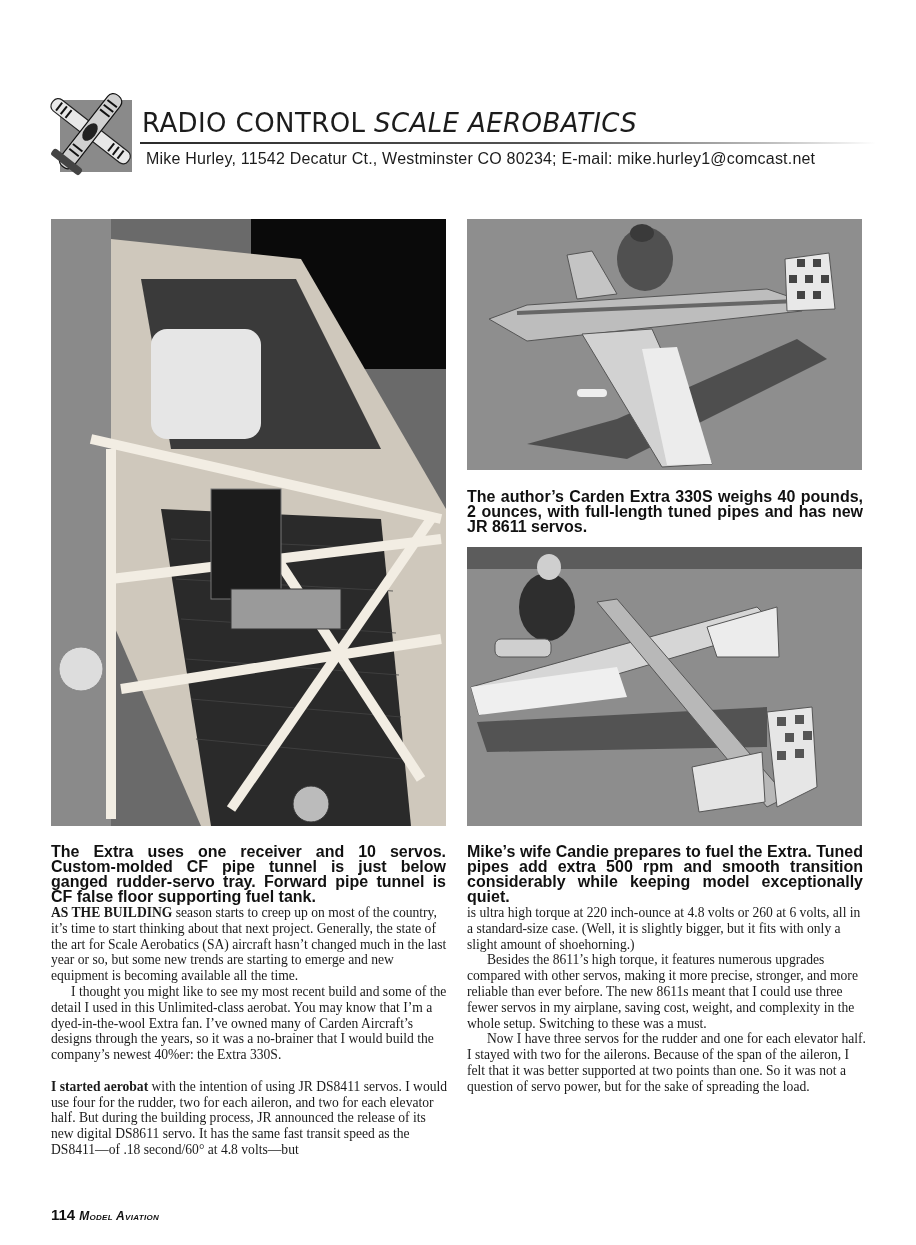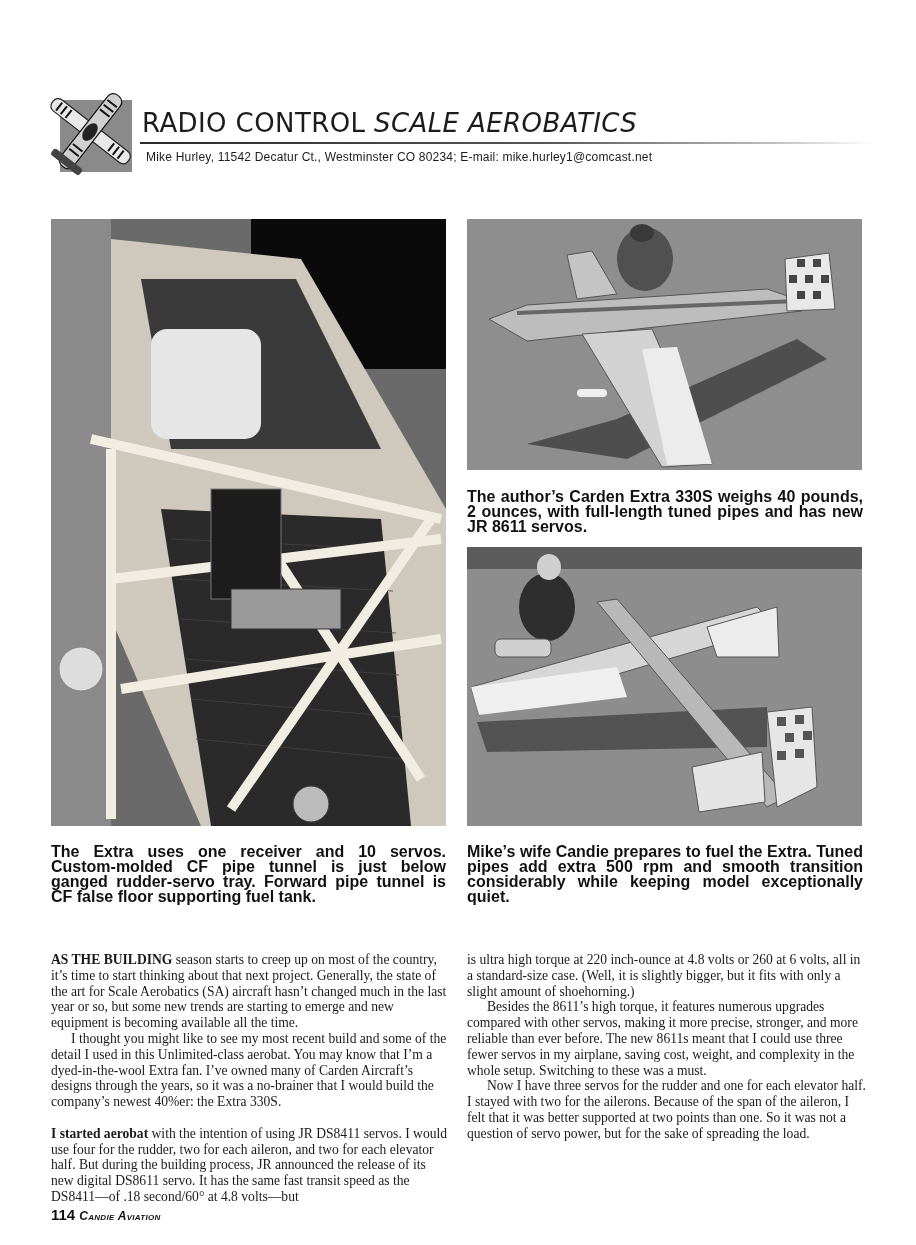--- a/index.html
+++ b/index.html
@@ -4,37 +4,37 @@
   <style>
     html, body { margin: 0; padding: 0; background: #ffffff; }
     body { width: 916px; height: 1245px; position: relative; overflow: hidden; font-family: "Liberation Serif", serif; color: #1a1a1a; }
 
     
     .logo { position: absolute; left: 36px; top: 82px; width: 108px; height: 98px; }
     .logo .sq { position: absolute; left: 24px; top: 18px; width: 72px; height: 72px; background: #8a8a8a; }
     .dept-title { position: absolute; left: 142px; top: 108px; font-family: "DejaVu Sans", sans-serif; font-size: 26px; letter-spacing: 0.4px; color: #1c1c1c; white-space: nowrap; }
     .dept-title i { font-style: italic; }
     .rule { position: absolute; left: 140px; top: 142px; width: 736px; height: 2px; background: linear-gradient(to right, #2a2a2a 0%, #555 55%, #bbb 85%, #fff 100%); }
-    .author { position: absolute; left: 146px; top: 150px; font-family: "Liberation Sans", sans-serif; font-size: 12px; color: #1c1c1c; white-space: nowrap; letter-spacing: 0.2px; }
+    .author { position: absolute; left: 146px; top: 150px; font-family: "Liberation Sans", sans-serif; font-size: 16px; color: #1c1c1c; white-space: nowrap; letter-spacing: 0.2px; }
 
     
     .photo { position: absolute; overflow: hidden; }
     .photo svg { display: block; width: 100%; height: 100%; }
     .p-left { left: 51px; top: 219px; width: 395px; height: 607px; background: #5a5a5a; }
     .p-tr { left: 467px; top: 219px; width: 395px; height: 251px; background: #8a8a8a; }
     .p-br { left: 467px; top: 547px; width: 395px; height: 279px; background: #8d8d8d; }
 
     
     .caption { position: absolute; font-family: "Liberation Sans", sans-serif; font-weight: bold; font-size: 16px; line-height: 15px; color: #111; text-align: justify; }
     .cap-tr { left: 467px; top: 489px; width: 396px; }
     .cap-left { left: 51px; top: 844px; width: 395px; }
     .cap-br { left: 467px; top: 844px; width: 396px; }
 
     
-    .col { position: absolute; top: 905px; width: 400px; font-family: "Liberation Serif", serif; font-size: 13.6px; line-height: 15.8px; color: #1a1a1a; margin-top: 47px; }
+    .col { position: absolute; top: 905px; width: 400px; font-family: "Liberation Serif", serif; font-size: 13.6px; line-height: 15.8px; color: #1a1a1a; }
     .col p { margin: 0; }
     .col p.indent { text-indent: 20px; }
     .col p.gap { margin-top: 15.8px; }
     .col .lead { font-weight: bold; }
     .col-left { left: 51px; }
     .col-right { left: 467px; }
 
     
     .folio { position: absolute; left: 51px; top: 1206px; font-family: "Liberation Sans", sans-serif; font-weight: bold; font-size: 15px; color: #111; white-space: nowrap; }
     .folio .num { margin-right: 4px; }
@@ -165,14 +165,14 @@
   <p class="gap"><span class="lead">I started aerobat</span><span> with the intention of using JR DS8411 servos. I would use four for the rudder, two for each aileron, and two for each elevator half. But during the building process, JR announced the release of its new digital DS8611 servo. It has the same fast transit speed as the DS8411—of .18 second/60° at 4.8 volts—but</span></p>
 </div>
 
 <div class="col col-right">
   <p>is ultra high torque at 220 inch-ounce at 4.8 volts or 260 at 6 volts, all in a standard-size case. (Well, it is slightly bigger, but it fits with only a slight amount of shoehorning.)</p>
   <p class="indent">Besides the 8611’s high torque, it features numerous upgrades compared with other servos, making it more precise, stronger, and more reliable than ever before. The new 8611s meant that I could use three fewer servos in my airplane, saving cost, weight, and complexity in the whole setup. Switching to these was a must.</p>
   <p class="indent">Now I have three servos for the rudder and one for each elevator half. I stayed with two for the ailerons. Because of the span of the aileron, I felt that it was better supported at two points than one. So it was not a question of servo power, but for the sake of spreading the load.</p>
 </div>
 
 <div class="folio">
-  <span class="num">114</span><span class="mag">Candie Aviation</span>
+  <span class="num">114</span><span class="mag">Model Aviation</span>
 </div>
 
 </body></html>

